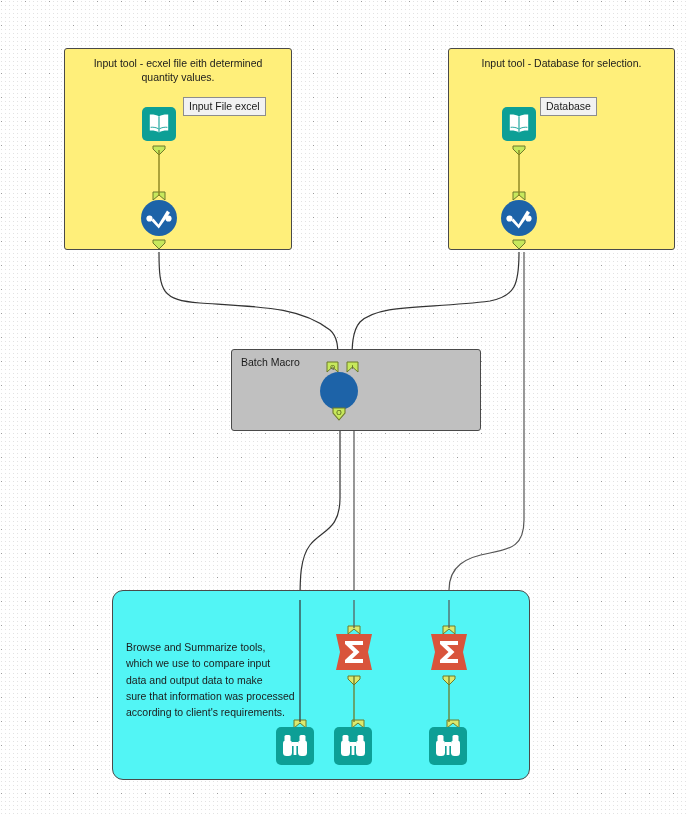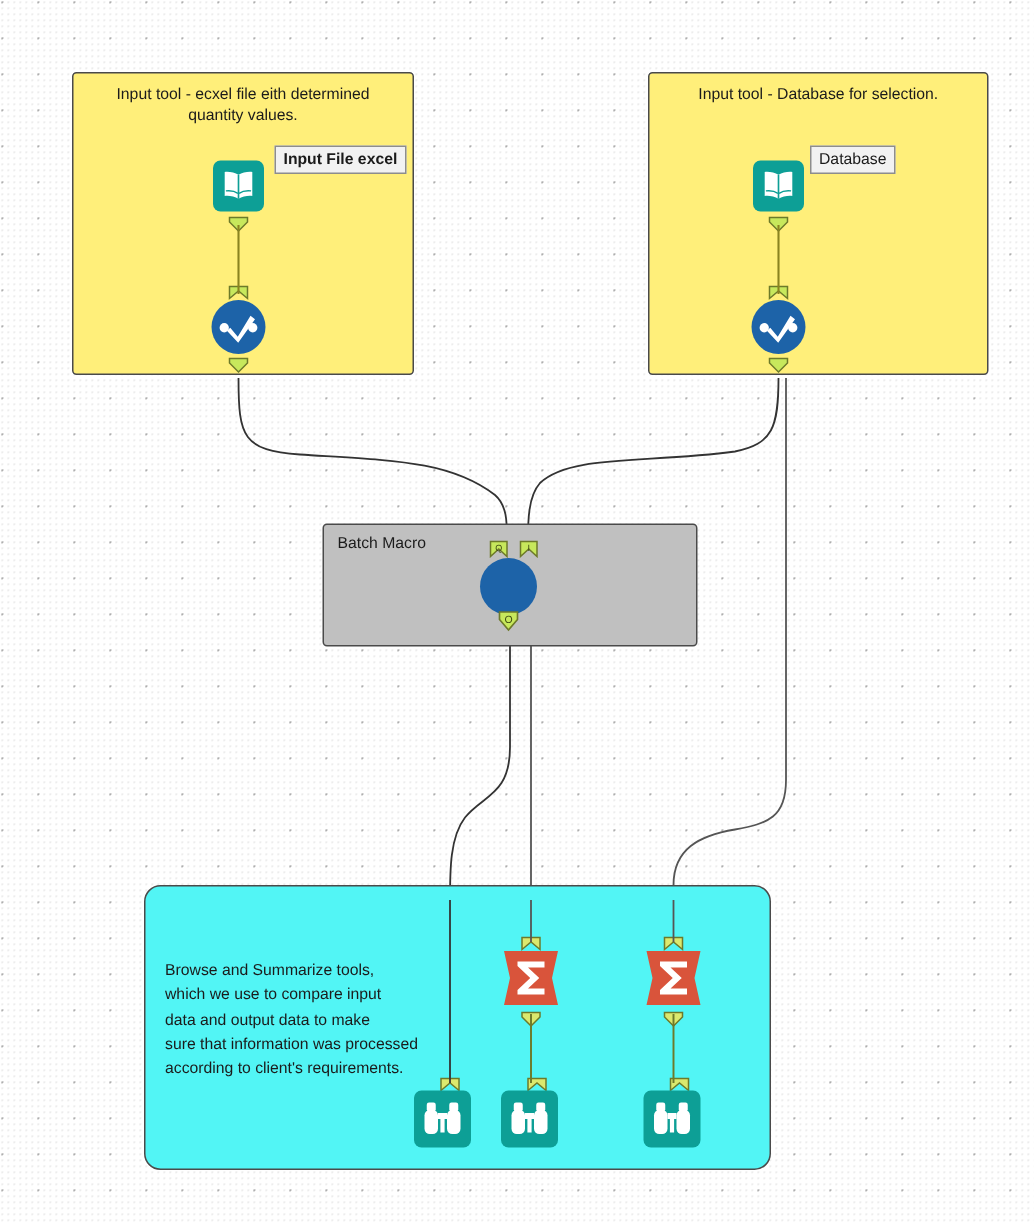--- a/index.html
+++ b/index.html
@@ -36,20 +36,21 @@
   #wires-back  { z-index: 2; }
   #wires-front { z-index: 6; }
 
   
   .container-box {
     position: absolute;
     box-sizing: border-box;
     border: 1px solid #4a4a4a;
     border-radius: 3px;
     z-index: 4;
+    margin-left: 16px;
   }
   .container-box.yellow { background: #ffef7a; }
   .container-box.gray   { background: #c0c0c0; }
   .container-box.cyan   { background: #52f5f5; border-radius: 11px; }
 
   .container-caption {
     position: absolute;
     font-size: 10.5px;
     color: #1b1b1b;
     line-height: 1.35;
@@ -79,21 +80,21 @@
   .tool-label {
     position: absolute;
     box-sizing: border-box;
     background: #f2f2f2;
     border: 1px solid #8d8d8d;
     font-size: 10.5px;
     color: #1b1b1b;
     padding: 2px 5px 3px 5px;
     white-space: nowrap;
     z-index: 7;
-    font-weight: 700;
+    font-weight: 400;
   }
   .tool-label.plain { font-weight: 400; text-align: center; }
 
   
   .node {
     position: absolute;
     z-index: 5;
   }
   .node svg { display: block; }
 

